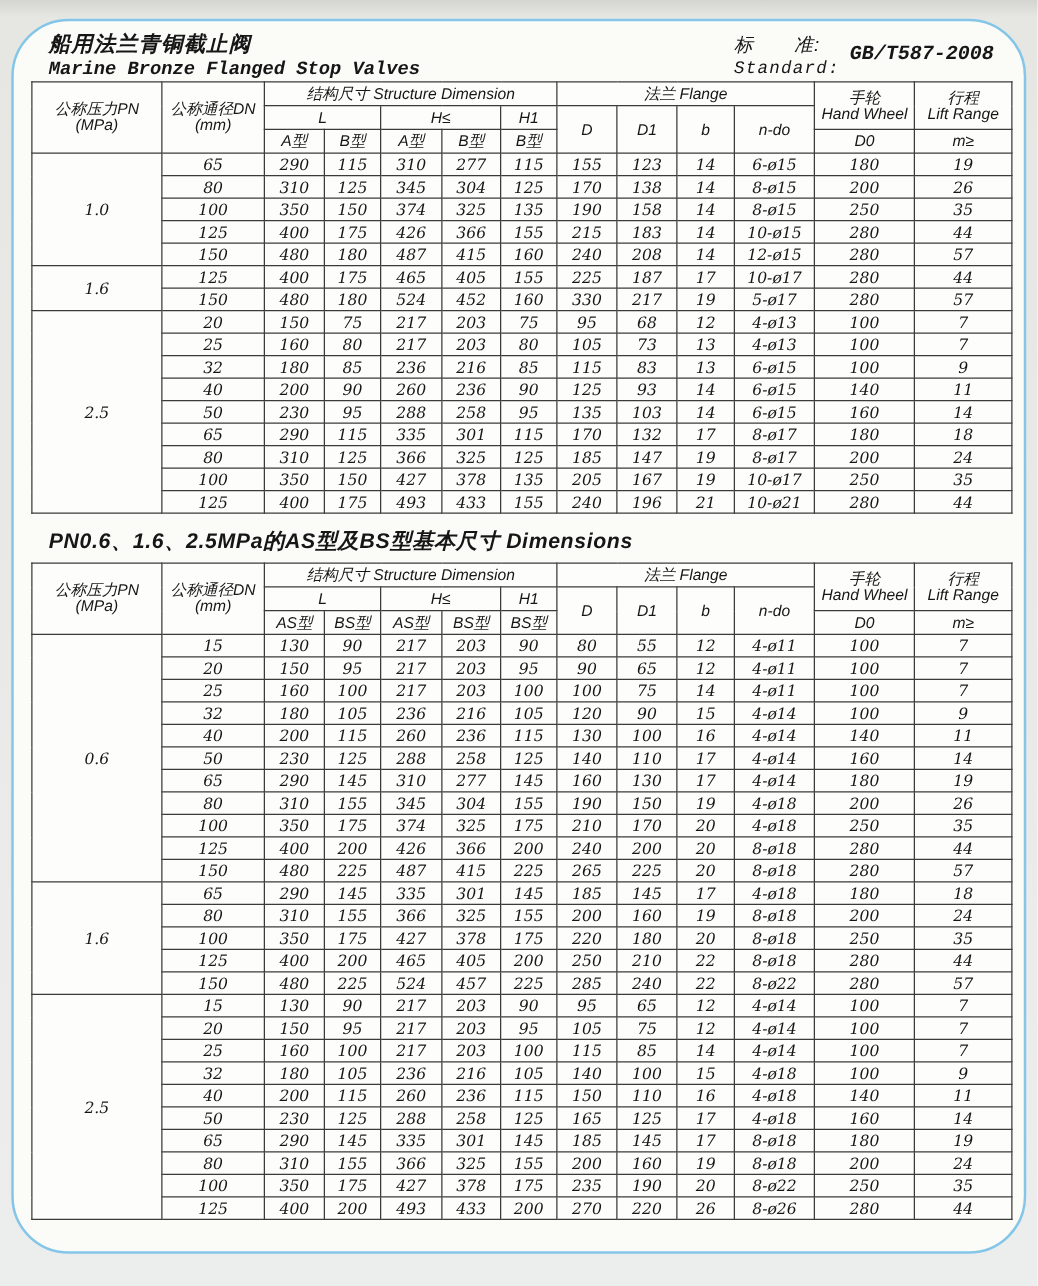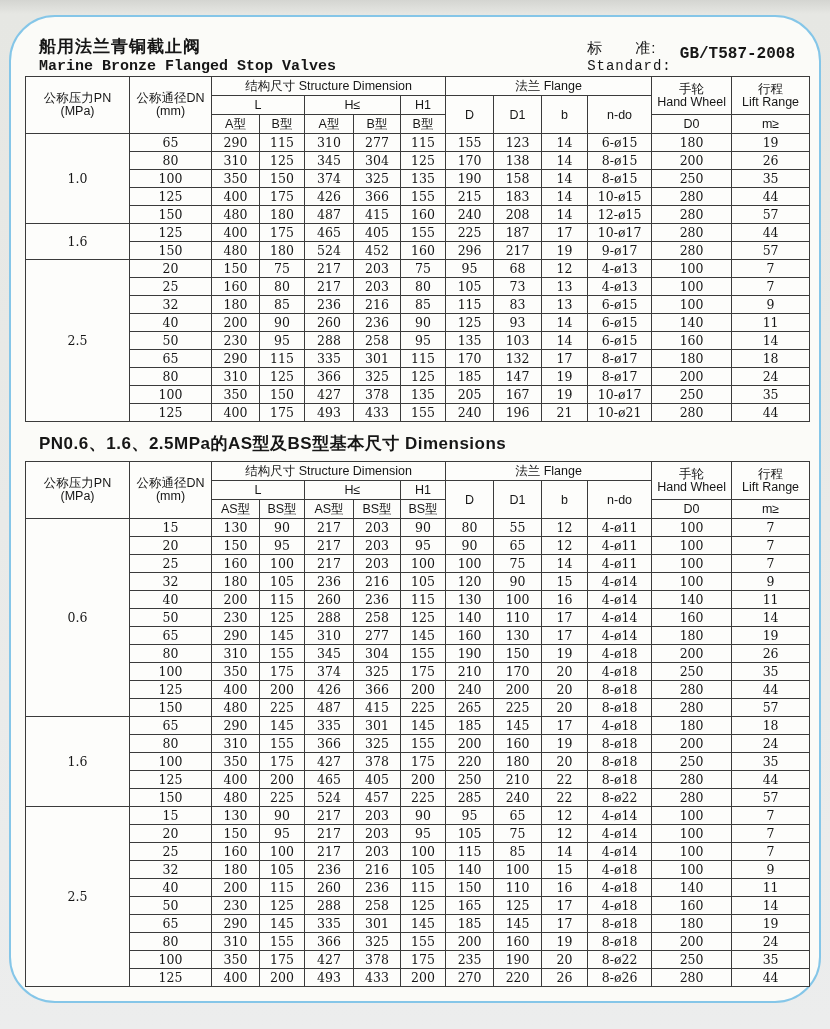--- a/index.html
+++ b/index.html
@@ -10,21 +10,21 @@
     font-family:"Liberation Sans", sans-serif;
     color:#161616;
     overflow:hidden;
   }
   .sheet {
     position:absolute; left:9px; top:15px; width:812px; height:988px;
     background:#fbfbf8;
     border:2px solid #85c6e8;
     border-radius:46px;
   }
-  .content { position:relative; padding:19px 12px 0 12px; height:100%; }
+  .content { position:relative; padding:8px 12px 0 12px; height:100%;font-style:italic; }
 
   
   .doc-header { position:relative; margin-left:16px; margin-right:6px; }
   .title-zh { font-size:17px; font-weight:bold; letter-spacing:1px; line-height:21px; }
   .title-en { font-family:"Liberation Mono", monospace; font-size:15px; font-weight:bold; line-height:19px; letter-spacing:0px; }
   .std-block { position:absolute; top:2px; right:6px; display:flex; align-items:center;justify-content:center; }
   .std-labels { margin-right:8px; text-align:left; }
   .std-zh { font-size:15px; line-height:19px; letter-spacing:1px; }
   .std-en { font-family:"Liberation Mono", monospace; font-size:14px; line-height:18px; letter-spacing:1px; }
   .std-value { font-family:"Liberation Mono", monospace; font-size:16px; font-weight:bold; margin-top:-6px; }
@@ -221,24 +221,24 @@
             <td>280</td>
             <td>44</td>
           </tr>
           <tr>
             <td>150</td>
             <td>480</td>
             <td>180</td>
             <td>524</td>
             <td>452</td>
             <td>160</td>
-            <td>296</td>
+            <td>330</td>
             <td>217</td>
             <td>19</td>
-            <td>9-ø17</td>
+            <td>5-ø17</td>
             <td>280</td>
             <td>57</td>
           </tr>
           <tr>
             <td rowspan="9" class="pn-cell">2.5</td>
             <td>20</td>
             <td>150</td>
             <td>75</td>
             <td>217</td>
             <td>203</td>

